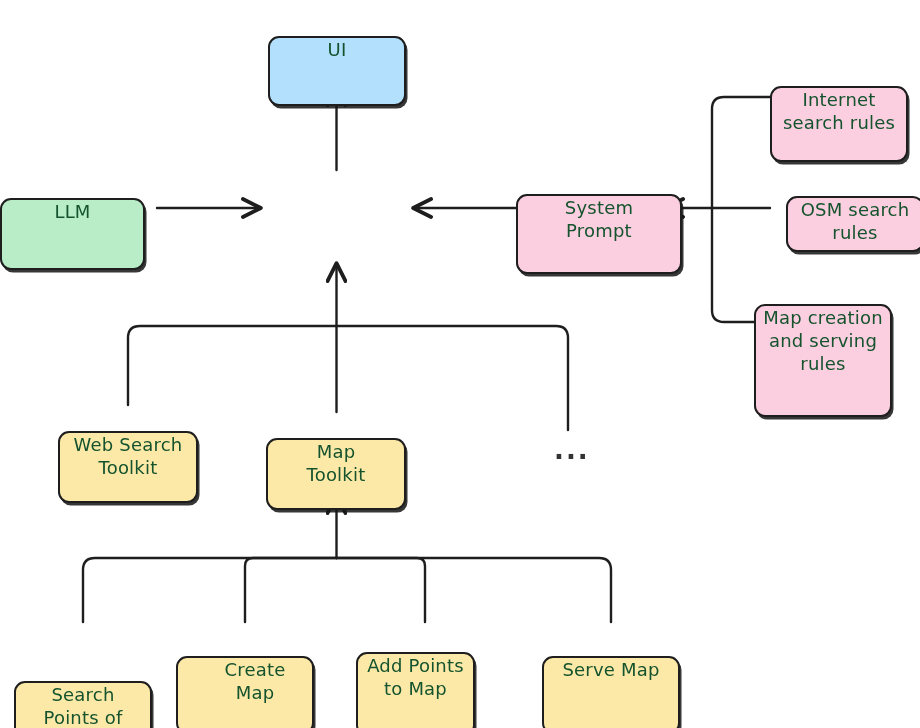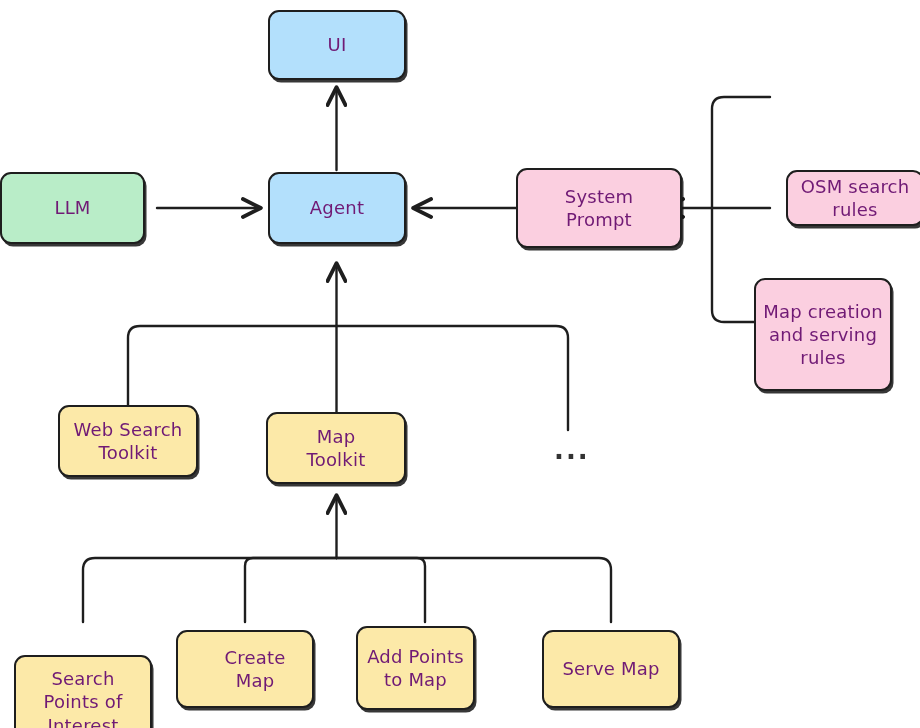--- a/index.html
+++ b/index.html
@@ -25,29 +25,30 @@
     width: 920px;
     height: 728px;
     pointer-events: none;
   }
   .node {
     position: absolute;
     box-sizing: border-box;
     border: 2.6px solid #1e1e1e;
     border-radius: 11px;
     display: flex;
-    align-items: center;
+    align-items: flex-start;
     justify-content: center;
     text-align: center;
-    color: #701a75;
+    color: #14532d;
     font-family: "DejaVu Sans", sans-serif;
     font-size: 18px;
     line-height: 1.28;
     letter-spacing: 0.2px;
     box-shadow: 2px 3px 0px -0.5px rgba(20,20,20,0.85);
+    margin-top: 26px;
   }
   .node .node-label {
     display: block;
     white-space: pre-line;
     padding: 0 6px;
   }
   .fill-blue   { background: #b3e0fc; }
   .fill-green  { background: #b9edc8; }
   .fill-pink   { background: #fbcfe0; }
   .fill-yellow { background: #fce9a8; }
@@ -102,29 +103,30 @@
   </svg>
 
   <div class="node fill-blue" style="left:268px; top:10px; width:138px; height:70px;">
     <span class="node-label">UI</span>
   </div>
 
   <div class="node fill-green" style="left:0; top:172px; width:145px; height:72px;">
     <span class="node-label">LLM</span>
   </div>
 
-  <div class="node fill-blue" style="left:268px; top:172px; width:138px; height:72px;">
-    <span class="node-label">Agent</span>
-  </div>
 
   <div class="node fill-pink" style="left:516px; top:168px; width:166px; height:80px;">
     <span class="node-label">System
 Prompt</span>
   </div>
 
+  <div class="node fill-pink" style="left:770px; top:60px; width:138px; height:76px;">
+    <span class="node-label">Internet
+search rules</span>
+  </div>
 
   <div class="node fill-pink" style="left:786px; top:170px; width:138px; height:56px;">
     <span class="node-label">OSM search
 rules</span>
   </div>
 
   <div class="node fill-pink" style="left:754px; top:278px; width:138px; height:113px;">
     <span class="node-label">Map creation
 and serving
 rules</span>

